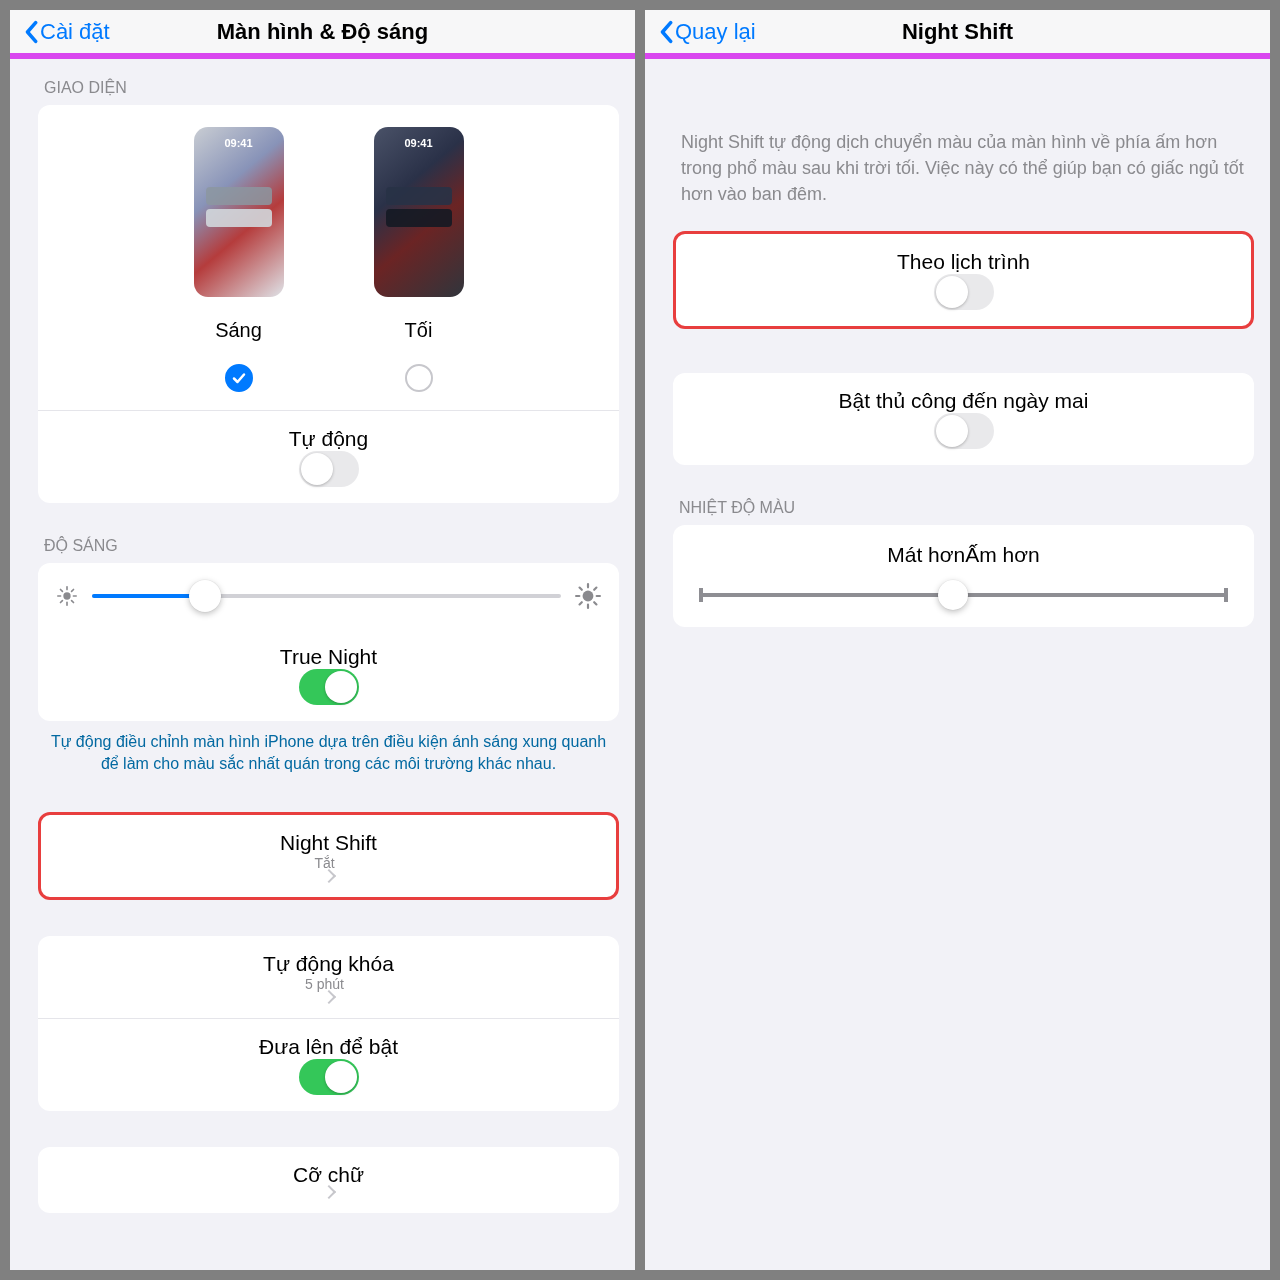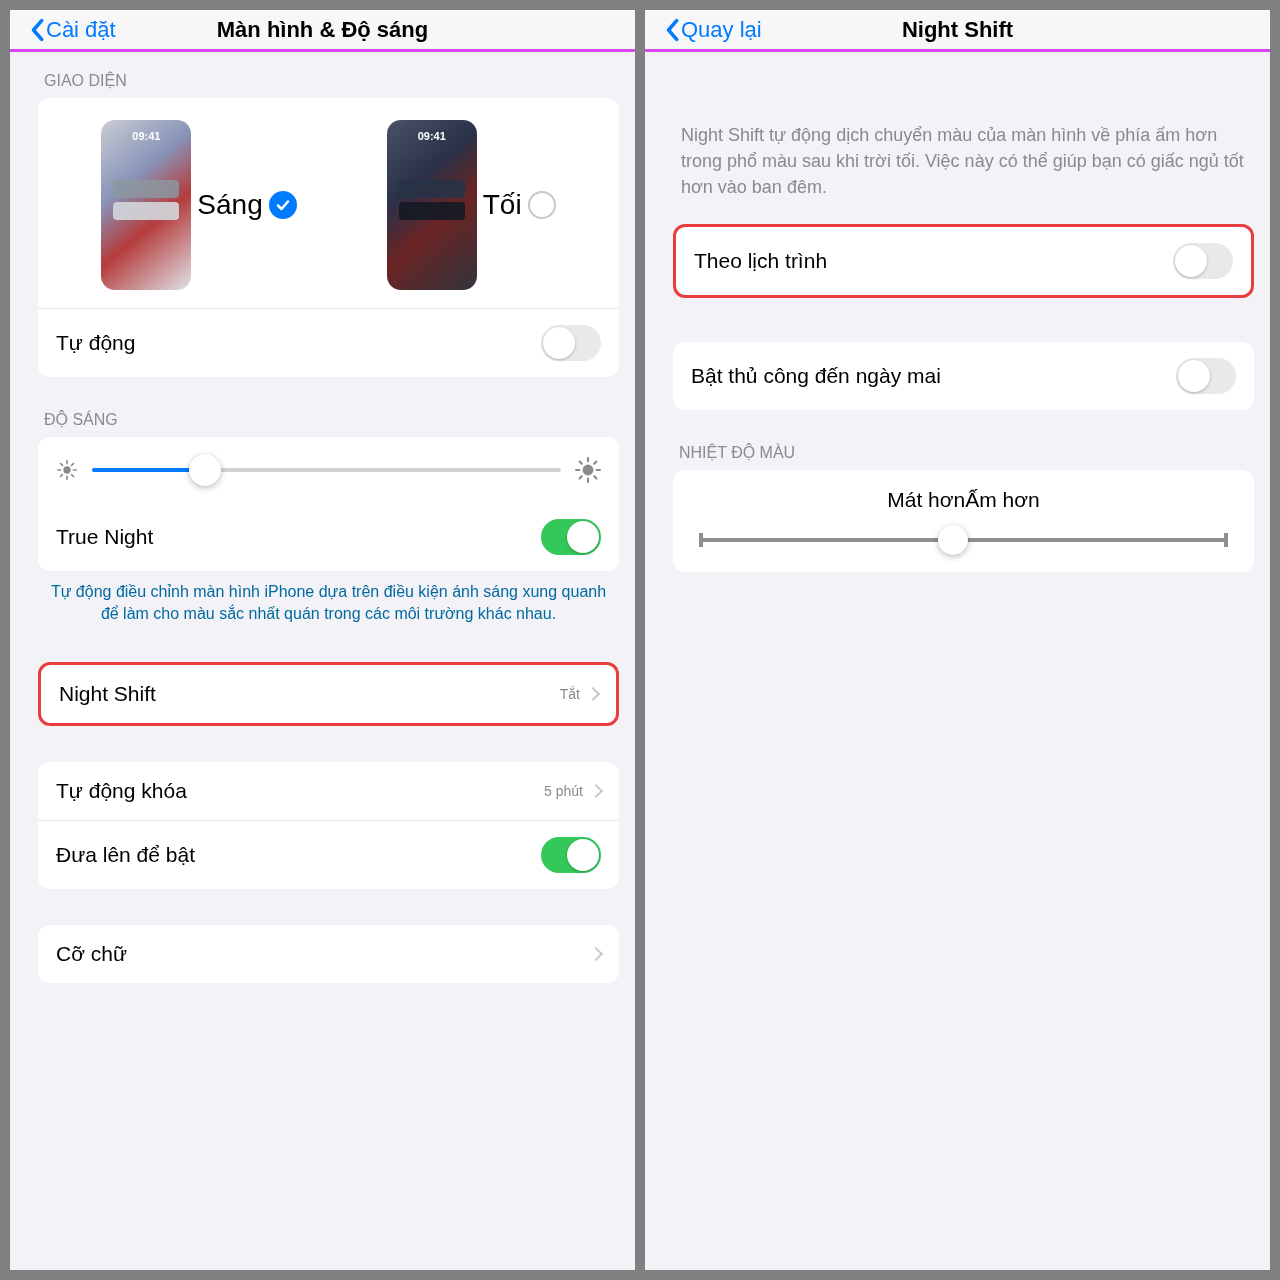--- a/index.html
+++ b/index.html
@@ -18,27 +18,27 @@
     gap: 10px;
   }
   .phone {
     flex: 1;
     background: #f2f2f7;
     display: flex;
     flex-direction: column;
     overflow: hidden;
   }
   .navbar {
-    height: 42px;
+    height: 49px;
     background: #f7f7f8;
-    border-bottom: 3px solid #d946ef;
+    border-bottom: 6px solid #d946ef;
     display: flex;
     align-items: center;
     position: relative;
-    padding: 0 20px;
+    padding: 0 14px;
   }
   .back {
     display: flex;
     align-items: center;
     color: #007aff;
     font-size: 22px;
     cursor: pointer;
   }
   .back-chevron {
     width: 14px; height: 24px;
@@ -67,20 +67,21 @@
     overflow: hidden;
   }
   .row {
     display: flex;
     align-items: center;
     padding: 16px 18px;
     font-size: 21px;
     color: #000;
     min-height: 58px;
     position: relative;
+    flex-direction: column;
   }
   .row + .row { border-top: 1px solid #e5e5ea; }
   .row .label { flex: 1; }
   .row .value { color: #8a8a8e; font-size: 14px; margin-right: 8px; }
   .chevron {
     width: 10px; height: 10px;
     border-right: 2.5px solid #c7c7cc;
     border-top: 2.5px solid #c7c7cc;
     transform: rotate(45deg);
   }
@@ -115,23 +116,23 @@
   }
   
   .appearance-row {
     display: flex;
     justify-content: center;
     gap: 90px;
     padding: 22px 10px 18px;
   }
   .preview-col {
     display: flex;
-    flex-direction: row;
+    flex-direction: column;
     align-items: center;
-    gap: 6px;
+    gap: 22px;
   }
   .preview {
     width: 90px; height: 170px;
     border-radius: 14px;
     position: relative;
     overflow: hidden;
   }
   .preview.light { background: linear-gradient(140deg,#c9cdd3 0%,#8893b8 35%,#b53c3c 60%,#dfe3e8 100%); }
   .preview.dark  { background: linear-gradient(140deg,#4a5268 0%,#2a3148 35%,#6b2424 60%,#30353c 100%); }
   .preview .clock {
@@ -139,21 +140,21 @@
     text-align: center; color: #fff; font-size: 11px; font-weight: 600;
   }
   .preview .widget {
     position: absolute; left: 12px; right: 12px;
     height: 18px; border-radius: 4px;
   }
   .preview.light .w1 { top: 60px; background: rgba(140,150,160,0.85); }
   .preview.light .w2 { top: 82px; background: rgba(210,215,220,0.9); }
   .preview.dark  .w1 { top: 60px; background: rgba(40,50,70,0.9); }
   .preview.dark  .w2 { top: 82px; background: rgba(20,25,35,0.9); }
-  .preview-label { font-size: 28px; color: #000; }
+  .preview-label { font-size: 20px; color: #000; }
   .radio {
     width: 28px; height: 28px; border-radius: 50%;
     border: 2px solid #c7c7cc;
     display: flex; align-items: center; justify-content: center;
     cursor: pointer;
   }
   .radio.selected {
     background: #007aff; border-color: #007aff;
   }
   .radio.selected svg { display: block; }

